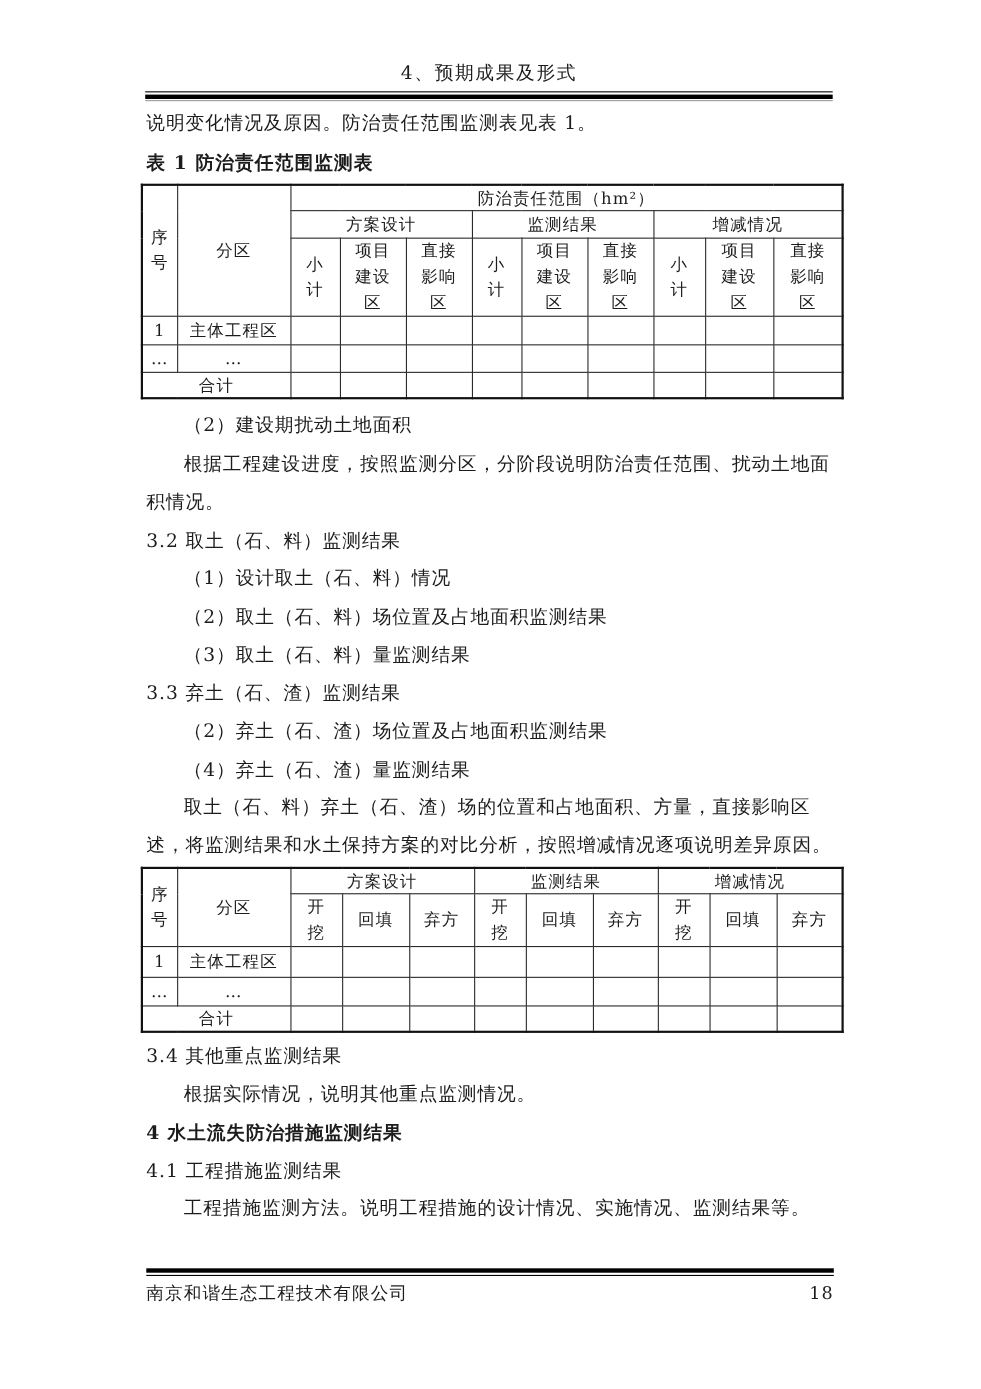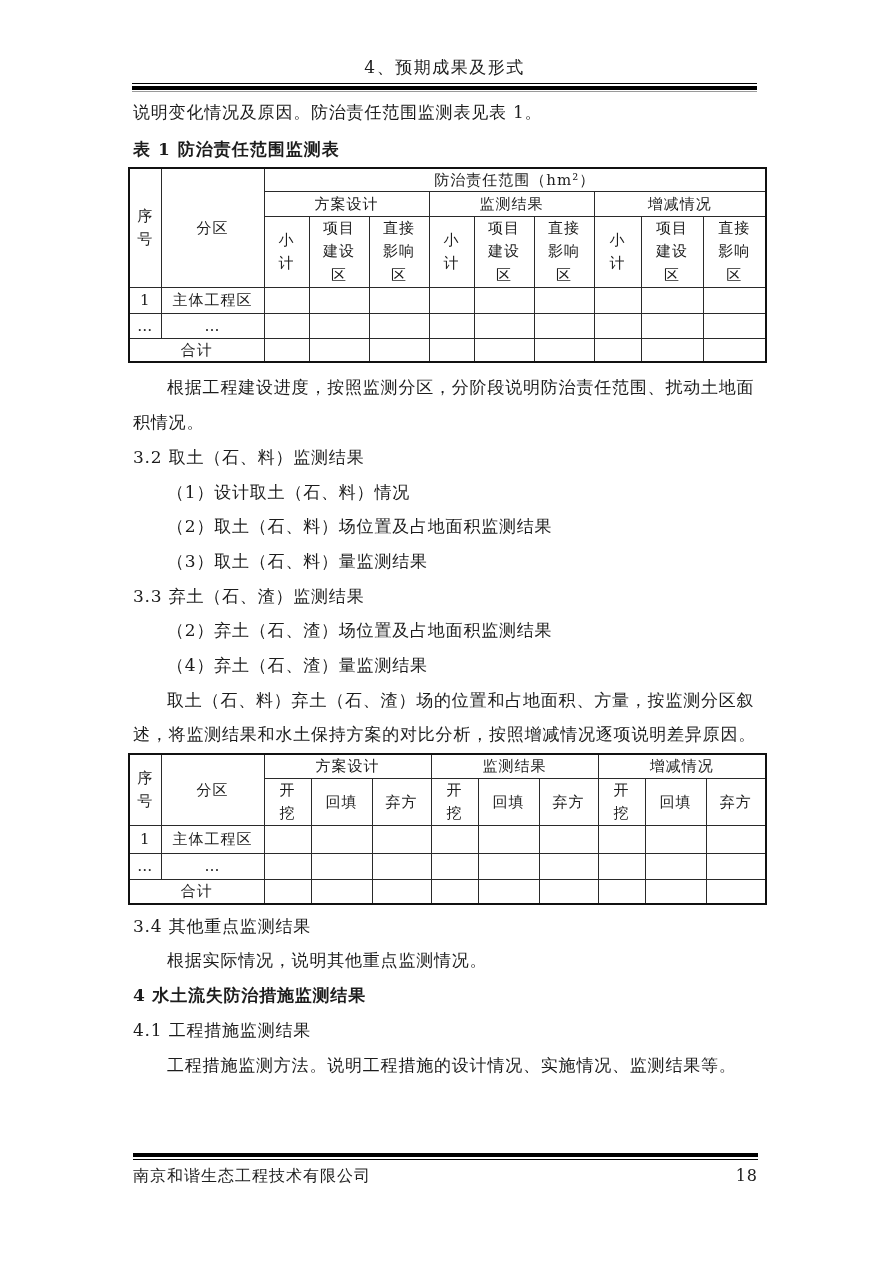--- a/index.html
+++ b/index.html
@@ -122,33 +122,34 @@
       <td></td>
           <td></td>
           <td></td>
       <td></td>
           <td></td>
           <td></td>
     </tr>
   </tbody>
     </table>
 
+  <div class="line ind">（2）建设期扰动土地面积</div>
   <div class="line ti">根据工程建设进度，按照监测分区，分阶段说明防治责任范围、扰动土地面</div>
   <div class="line">积情况。</div>
 
   <div class="line">3.2 取土（石、料）监测结果</div>
   <div class="line ind">（1）设计取土（石、料）情况</div>
   <div class="line ind">（2）取土（石、料）场位置及占地面积监测结果</div>
   <div class="line ind">（3）取土（石、料）量监测结果</div>
 
   <div class="line">3.3 弃土（石、渣）监测结果</div>
   <div class="line ind">（2）弃土（石、渣）场位置及占地面积监测结果</div>
   <div class="line ind">（4）弃土（石、渣）量监测结果</div>
 
-  <div class="line ti">取土（石、料）弃土（石、渣）场的位置和占地面积、方量，按监测分区叙</div>
+  <div class="line ti">取土（石、料）弃土（石、渣）场的位置和占地面积、方量，直接影响区</div>
   <div class="line">述，将监测结果和水土保持方案的对比分析，按照增减情况逐项说明差异原因。</div>
 
   <table class="t2">
     <colgroup>
       <col style="width:32px">
         <col style="width:103px">
       <col style="width:47px">
         <col style="width:61px">
         <col style="width:59px">
       <col style="width:47px">

